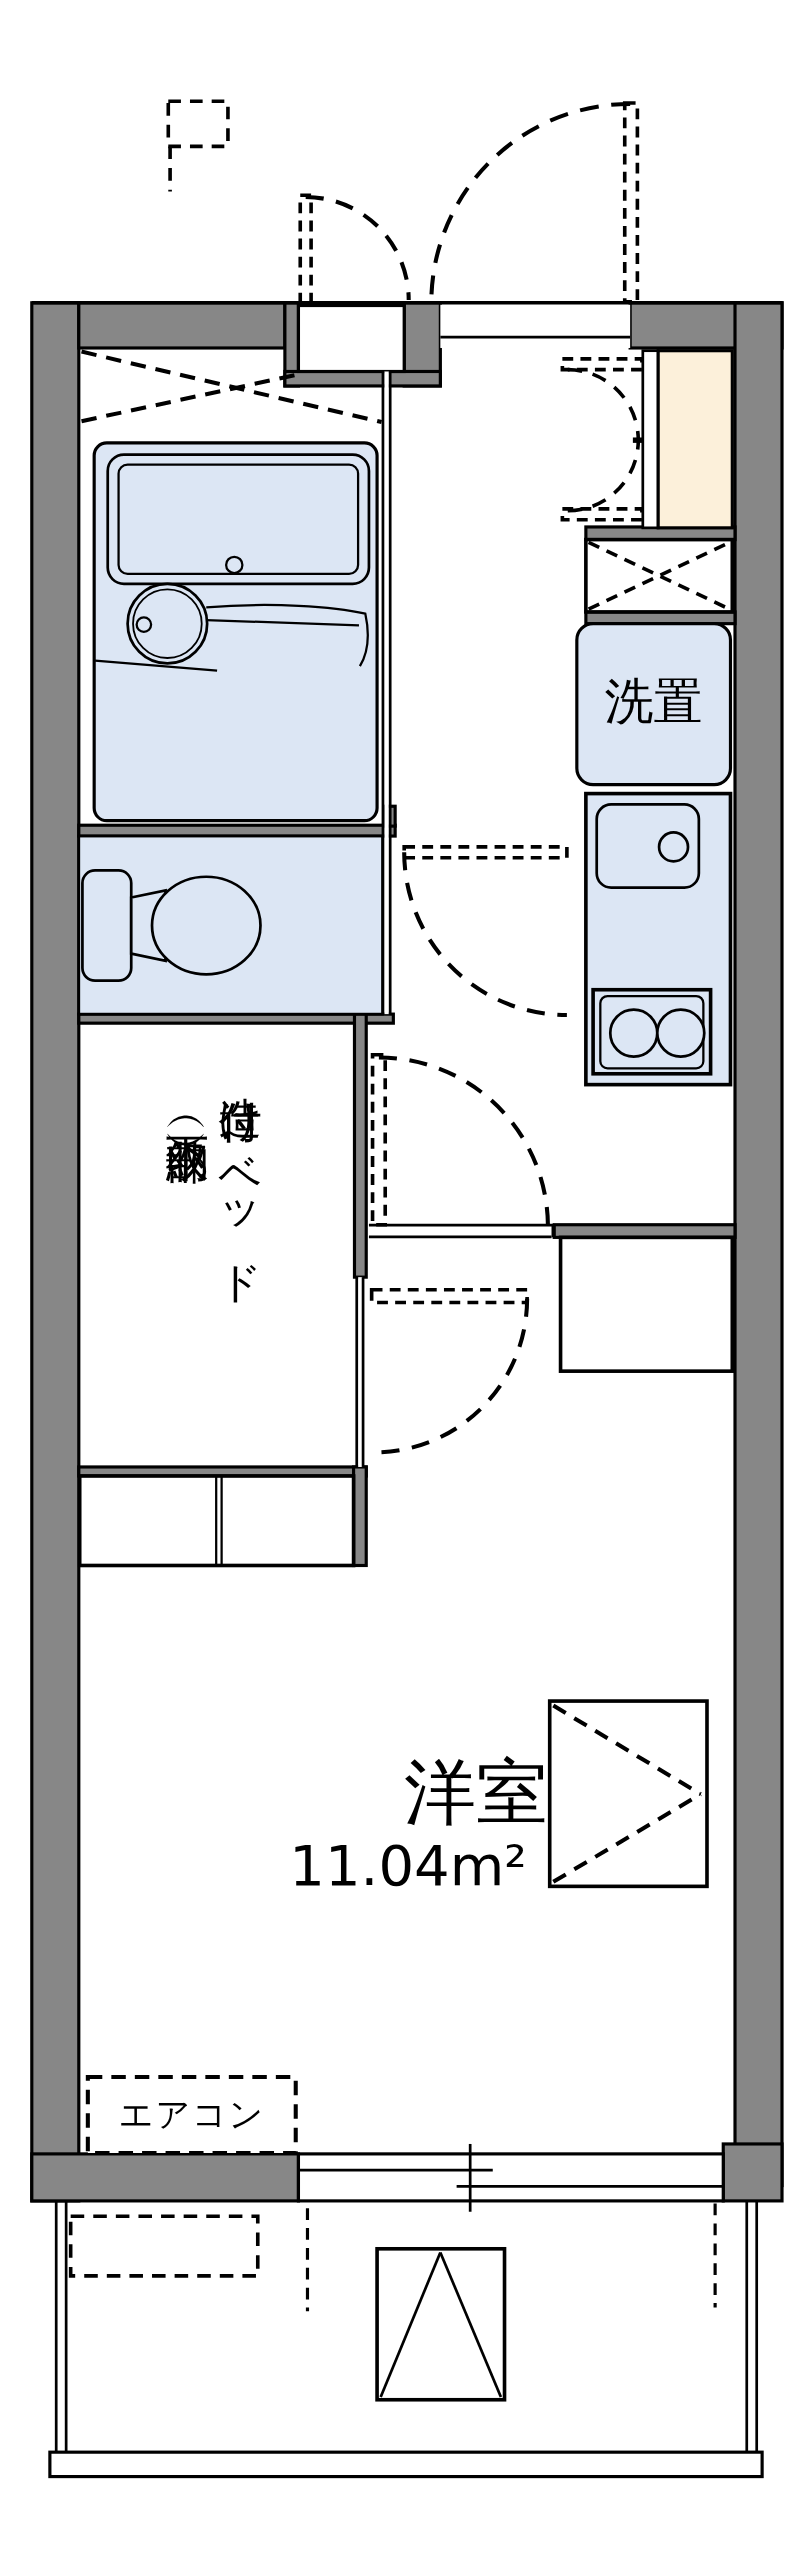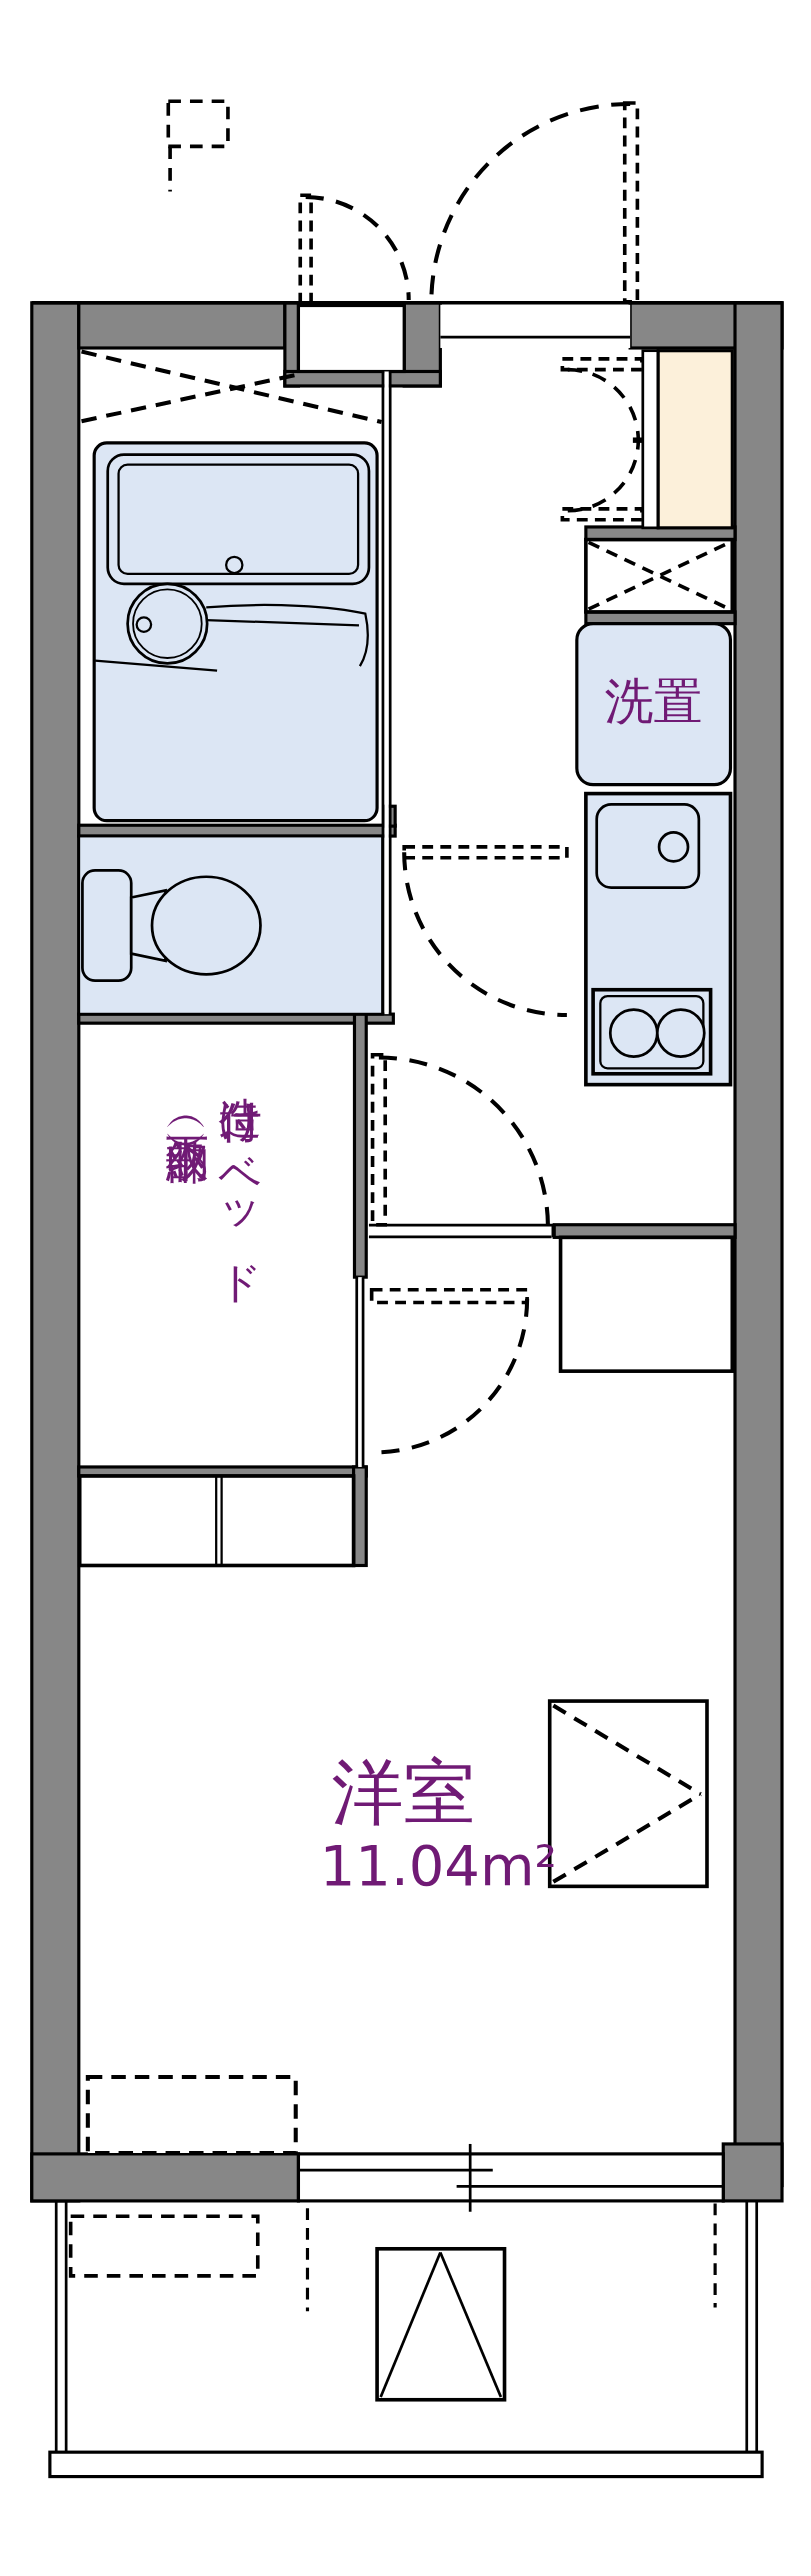--- a/index.html
+++ b/index.html
@@ -1,25 +1,25 @@
 <!DOCTYPE html>
 <html lang="ja" style="font-size:14.5px"><head>
 <meta charset="utf-8">
 <style>
   html,body{margin:0;padding:0;background:#fff;}
   body{font-family:"DejaVu Sans","Liberation Sans",sans-serif;}
   #plan{position:relative;width:812px;height:2576px;background:#fff;overflow:hidden;}
   #plan svg{position:absolute;left:0;top:0;}
-  .lbl{position:absolute;color:#701a75;line-height:1.05;white-space:pre;}
+  .lbl{position:absolute;color:#000000;line-height:1.05;white-space:pre;}
   .vert{writing-mode:vertical-rl;}
   #lbl-washer{left:563px;top:676px;width:181px;font-size:49px;text-align:center;}
   #lbl-bed-main{left:218px;top:1063px;font-size:43px;letter-spacing:4.5px;}
   #lbl-bed-sub{left:165px;top:1103px;font-size:43px;letter-spacing:0.9px;}
-  #lbl-room{left:259px;top:1755px;width:289px;font-size:72px;text-align:center;}
-  #lbl-area{left:259px;top:1837px;width:298px;font-size:56px;text-align:right;}
+  #lbl-room{left:259px;top:1755px;width:289px;font-size:72px;text-align:right;}
+  #lbl-area{left:259px;top:1837px;width:298px;font-size:56px;text-align:center;}
   #lbl-tatami{left:259px;top:1896px;width:289px;font-size:56px;text-align:center;}
   #lbl-aircon{left:88px;top:2077px;width:208px;height:76px;font-size:34px;
               display:flex;align-items:center;justify-content:center;letter-spacing:1.8px;}
 </style>
 </head>
 <body>
 
 <div id="plan">
 <svg width="812" height="2576" viewBox="0 0 898 2850">
 
@@ -177,14 +177,15 @@
       <line x1="487" y1="2492" x2="554" y2="2652" stroke="#000" stroke-width="3"></line>
     </g>
   </g>
 </svg>
 
 <div class="lbl" id="lbl-washer">洗置</div>
 <div class="lbl vert" id="lbl-bed-main">造付けベッド</div>
 <div class="lbl vert" id="lbl-bed-sub">（下部収納）</div>
 <div class="lbl" id="lbl-room">洋室</div>
 <div class="lbl" id="lbl-area">11.04m²</div>
+<div class="lbl" id="lbl-aircon">エアコン</div>
 </div>
 
 
 </body></html>

